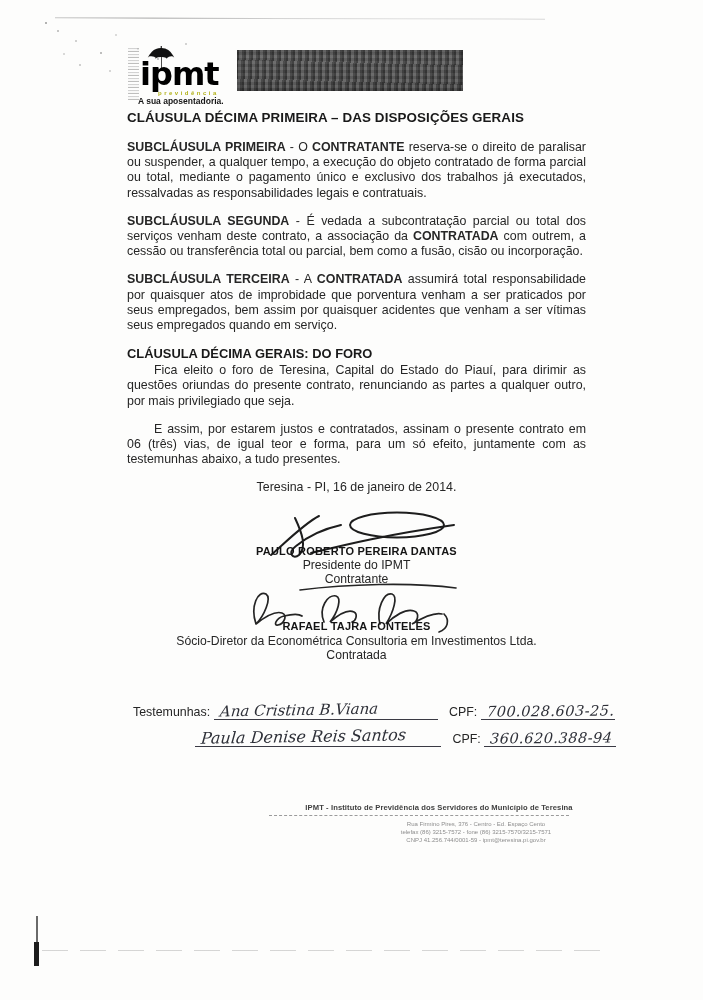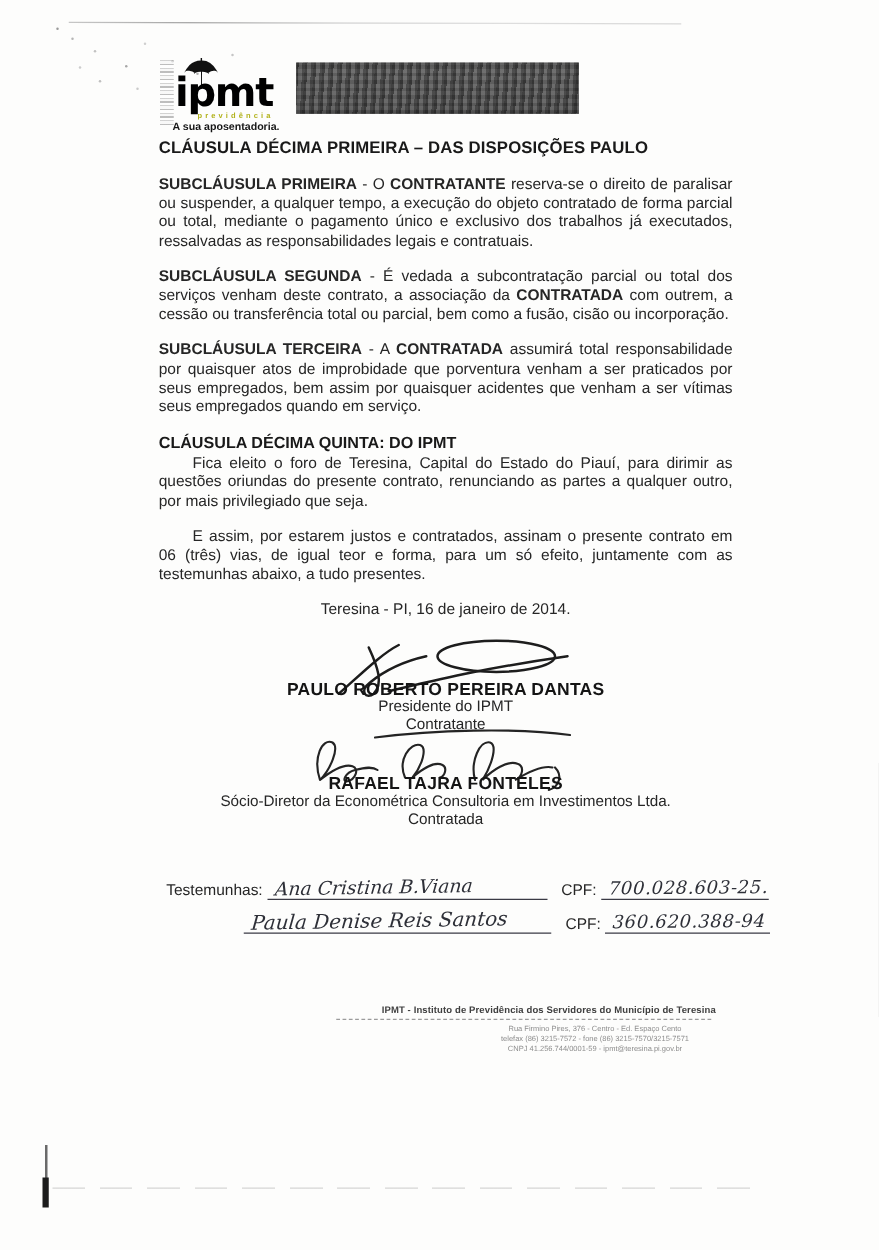--- a/index.html
+++ b/index.html
@@ -49,21 +49,21 @@
   .doc h2{font-size:12.9px;line-height:15px;margin:10px 0 0 0;font-weight:bold;color:#191919;
     text-align:left;}
   .doc p{margin:0 0 13px 0;}
   .doc p.indent{text-indent:27px;margin-top:2px;}
   .b{font-weight:bold;}
   .dateline{text-align:center;margin:3px 0 0 10px;}
   
   .sigblock{text-align:center;}
   .sig-svg{display:block;margin:4px auto -17px auto;}
   .sig-svg2{display:block;margin:-4px auto -15px auto;}
-  .sig-name{font-weight:bold;font-size:14px;line-height:14.5px;color:#141414;letter-spacing:.2px;}
+  .sig-name{font-weight:bold;font-size:11px;line-height:14.5px;color:#141414;letter-spacing:.2px;}
   .sig-role{font-size:12.2px;line-height:14px;}
   .sig-party{font-size:12.2px;line-height:14px;}
   
   .witnesses{position:absolute;left:133px;top:697px;width:480px;font-size:12.4px;}
   .wit-row{position:absolute;white-space:nowrap;}
   .wit-row1{left:0;top:4px;}
   .wit-row2{left:62px;top:30px;}
   .wit-label{display:inline-block;vertical-align:bottom;padding-bottom:1px;}
   .hw-line{display:inline-block;border-bottom:1.4px solid #3a3a44;text-align:left;
     vertical-align:bottom;padding:0 2px 0 6px;}
@@ -90,27 +90,27 @@
 
   <div class="logo">
     <div class="umbrella">☂</div>
     <div class="brand">ipmt</div>
     <div class="subbrand">previdência</div>
     <div class="tagline">A sua aposentadoria.</div>
   </div>
   <div class="logo-bar"></div>
 
   <div class="doc">
-    <h1>CLÁUSULA DÉCIMA PRIMEIRA – DAS DISPOSIÇÕES PAULO</h1>
+    <h1>CLÁUSULA DÉCIMA PRIMEIRA – DAS DISPOSIÇÕES GERAIS</h1>
 
     <p><span class="b">SUBCLÁUSULA PRIMEIRA</span><span> - O </span><span class="b">CONTRATANTE</span><span> reserva-se o direito de paralisar ou suspender, a qualquer tempo, a execução do objeto contratado de forma parcial ou total, mediante o pagamento único e exclusivo dos trabalhos já executados, ressalvadas as responsabilidades legais e contratuais.</span></p>
     <p><span class="b">SUBCLÁUSULA SEGUNDA</span><span> - É vedada a subcontratação parcial ou total dos serviços venham deste contrato, a associação da </span><span class="b">CONTRATADA</span><span> com outrem, a cessão ou transferência total ou parcial, bem como a fusão, cisão ou incorporação.</span></p>
     <p><span class="b">SUBCLÁUSULA TERCEIRA</span><span> - A </span><span class="b">CONTRATADA</span><span> assumirá total responsabilidade por quaisquer atos de improbidade que porventura venham a ser praticados por seus empregados, bem assim por quaisquer acidentes que venham a ser vítimas seus empregados quando em serviço.</span></p>
 
-    <h2>CLÁUSULA DÉCIMA QUINTA: DO IPMT</h2>
+    <h2>CLÁUSULA DÉCIMA GERAIS: DO FORO</h2>
     <p class="indent">Fica eleito o foro de Teresina, Capital do Estado do Piauí, para dirimir as questões oriundas do presente contrato, renunciando as partes a qualquer outro, por mais privilegiado que seja.</p>
     <p class="indent">E assim, por estarem justos e contratados, assinam o presente contrato em 06 (três) vias, de igual teor e forma, para um só efeito, juntamente com as testemunhas abaixo, a tudo presentes.</p>
 
     <p class="dateline">Teresina - PI, 16 de janeiro de 2014.</p>
 
     <div class="sigblock">
       <svg class="sig-svg" width="215" height="52" viewBox="0 0 215 52" fill="none" stroke="#1d1d1d" stroke-width="2" stroke-linecap="round">
         <path d="M22,46 C38,32 56,14 70,7"></path>
         <path d="M46,9 C53,24 58,38 50,46 C44,51 38,44 47,37 C58,28 74,20 92,16"></path>
         <ellipse cx="148" cy="16" rx="47" ry="12.5"></ellipse>

